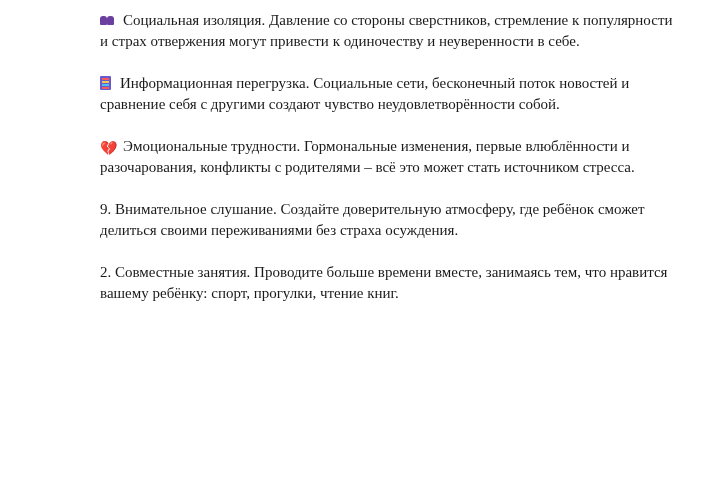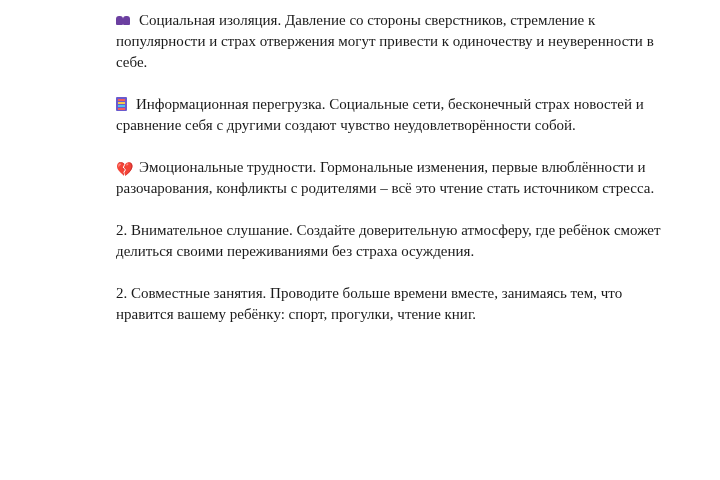--- a/index.html
+++ b/index.html
@@ -2,21 +2,21 @@
 <html><head>
   <meta charset="utf-8">
   <style>
     html, body { margin: 0; padding: 0; background: #ffffff; }
     body { width: 720px; height: 480px; overflow: hidden; position: relative; }
     .doc {
       position: absolute; left: 100px; top: 10px; width: 580px;
       font-family: "Liberation Serif", "DejaVu Serif", serif;
       font-size: 15px; line-height: 21px; color: #1a1a1a;
     }
-    .para { margin: 0 0 21px 16px; }
+    .para { margin: 0 0 21px 0; }
     .icon {
       display: inline-block; width: 14px; height: 14px; margin-right: 9px;
       vertical-align: -2px; position: relative;
     }
     
     .i-people::before, .i-people::after {
       content: ""; position: absolute; background: #6b3fa0; border-radius: 3px 3px 1px 1px;
     }
     .i-people::before { left: 0; top: 3px; width: 7px; height: 9px; }
     .i-people::after { left: 7px; top: 3px; width: 7px; height: 9px; }
@@ -38,31 +38,31 @@
   <p class="para">
     <span class="icon i-people"></span><span>Социальная изоляция. Давление со стороны сверстников, стремление к популярности и страх отвержения могут привести к одиночеству и неуверенности в себе.</span>
   </p>
 
   <p class="para">
     <span class="icon i-book">
       <span style="top:2px;background:#f25c5c"></span>
       <span style="top:5px;background:#f2c94c"></span>
       <span style="top:8px;background:#4cc2f2"></span>
       <span style="top:11px;background:#f25c5c"></span>
-    </span><span>Информационная перегрузка. Социальные сети, бесконечный страх новостей и сравнение себя с другими создают чувство неудовлетворённости собой.</span>
+    </span><span>Информационная перегрузка. Социальные сети, бесконечный поток новостей и сравнение себя с другими создают чувство неудовлетворённости собой.</span>
   </p>
 
   <p class="para">
-    <span class="icon i-broken">💔</span><span>Эмоциональные трудности. Гормональные изменения, первые влюблённости и разочарования, конфликты с родителями – всё это чтение стать источником стресса.</span>
+    <span class="icon i-broken">💔</span><span>Эмоциональные трудности. Гормональные изменения, первые влюблённости и разочарования, конфликты с родителями – всё это может стать источником стресса.</span>
   </p>
 
 
 
 
   <p class="para">
-    <span>2. Внимательное слушание. Создайте доверительную атмосферу, где ребёнок сможет делиться своими переживаниями без страха осуждения.</span>
+    <span>9. Внимательное слушание. Создайте доверительную атмосферу, где ребёнок сможет делиться своими переживаниями без страха осуждения.</span>
   </p>
 
   <p class="para">
     <span>2. Совместные занятия. Проводите больше времени вместе, занимаясь тем, что нравится вашему ребёнку: спорт, прогулки, чтение книг.</span>
   </p>
 
 </div>
 
 </body></html>

